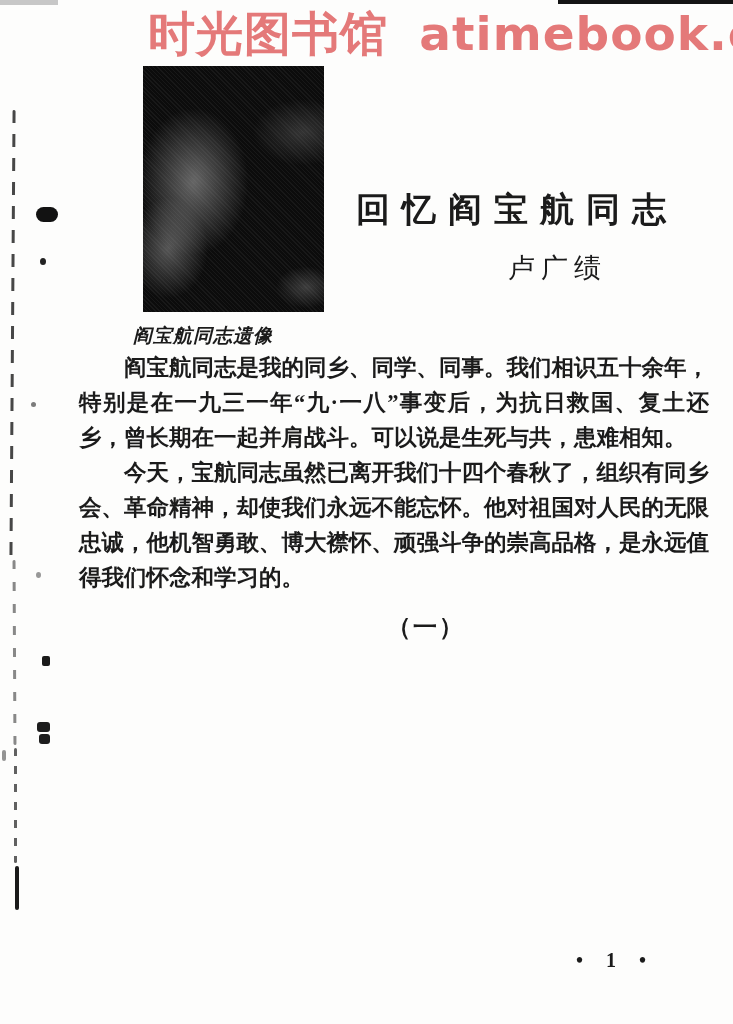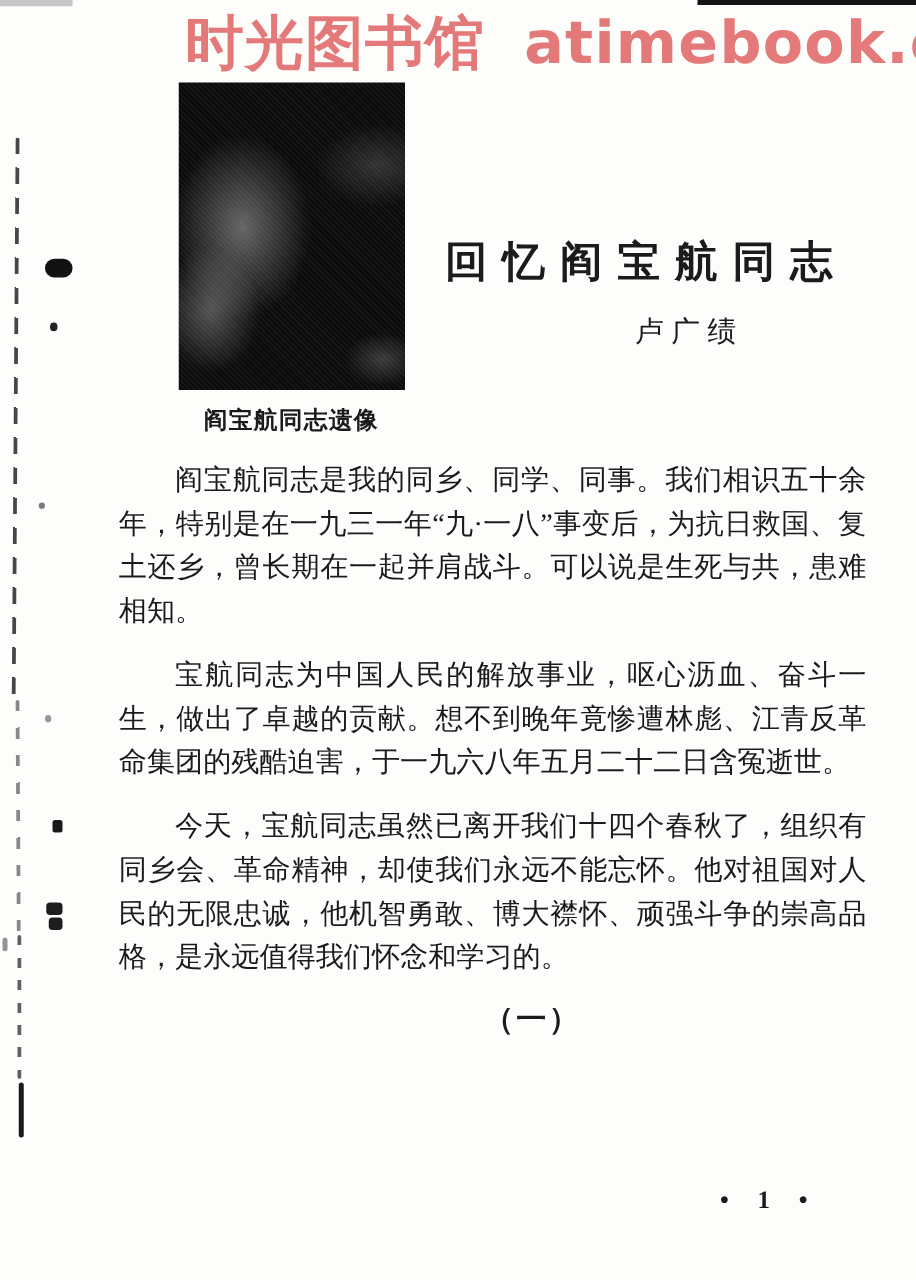--- a/index.html
+++ b/index.html
@@ -25,40 +25,40 @@
     position:absolute; left:143px; top:66px; width:181px; height:246px;
     background-color:#0c0c0c;
     background-image:
       radial-gradient(ellipse 78px 105px at 28% 47%, rgba(175,175,175,0.55), rgba(175,175,175,0) 70%),
       radial-gradient(ellipse 55px 70px at 14% 74%, rgba(165,165,165,0.48), rgba(165,165,165,0) 72%),
       radial-gradient(ellipse 66px 44px at 88% 27%, rgba(135,135,135,0.32), rgba(135,135,135,0) 75%),
       radial-gradient(ellipse 40px 28px at 90% 90%, rgba(150,150,150,0.35), rgba(150,150,150,0) 75%),
       repeating-linear-gradient(45deg, rgba(255,255,255,0.05) 0 1px, rgba(0,0,0,0) 1px 3px);
   }
   .photo-caption {
-    position:absolute; left:133px; top:323px; width:200px; text-align:center;
-    font-weight:bold; font-size:19px; letter-spacing:1px;
+    position:absolute; left:133px; top:323px; width:200px; 
+    font-weight:bold; font-size:19px; letter-spacing:1px;font-style:italic;
   }
 
   
   .title {
     position:absolute; left:356px; top:168px;
     font-size:34px; font-weight:bold; letter-spacing:12px; white-space:nowrap;margin-top:19px;
   }
   .author {
     position:absolute; left:508px; top:250px;
-    font-size:23px; letter-spacing:6px; white-space:nowrap;text-align:right;
+    font-size:27px; letter-spacing:6px; white-space:nowrap;text-align:right;
   }
 
   
   .article {
     position:absolute; left:79px; top:350px; width:630px;
     font-size:22.5px; line-height:35px; text-align:justify;
   }
-  .article p { margin:16px; text-indent:2em; }
+  .article p { margin:0; text-indent:2em;font-weight:bold; }
   .section-marker {
     text-align:center; font-weight:bold; font-size:24px;
     margin:15px 0 13px 0; transform:translateX(32px); letter-spacing:2px;
   }
 
   .page-number {
     position:absolute; left:576px; top:949px;
     font-size:20px; font-weight:bold; letter-spacing:9px; white-space:nowrap;
   }
 
@@ -112,20 +112,19 @@
   <div class="artifact mark-bl"></div>
 
   <div class="photo"></div>
   <div class="photo-caption">阎宝航同志遗像</div>
 
   <div class="title">回忆阎宝航同志</div>
   <div class="author">卢广绩</div>
 
   <div class="article">
     <p>阎宝航同志是我的同乡、同学、同事。我们相识五十余年，特别是在一九三一年“九·一八”事变后，为抗日救国、复土还乡，曾长期在一起并肩战斗。可以说是生死与共，患难相知。</p>
-    <p>宝航同志为中国人民的解放事业，呕心沥血、奋斗一生，做出了卓越的贡献。想不到晚年竟惨遭林彪、江青反革命集团的残酷迫害，于一九六八年五月二十二日含冤逝世。</p>
     <p>今天，宝航同志虽然已离开我们十四个春秋了，组织有同乡会、革命精神，却使我们永远不能忘怀。他对祖国对人民的无限忠诚，他机智勇敢、博大襟怀、顽强斗争的崇高品格，是永远值得我们怀念和学习的。</p>
     <div class="section-marker">（一）</div>
   </div>
 
   <div class="page-number">• 1 •</div>
 
 </div>
 
 </body></html>

